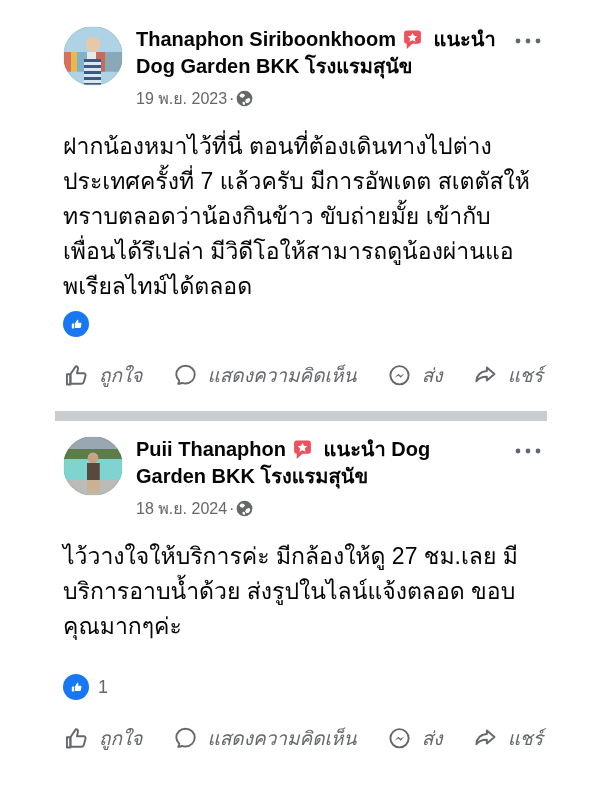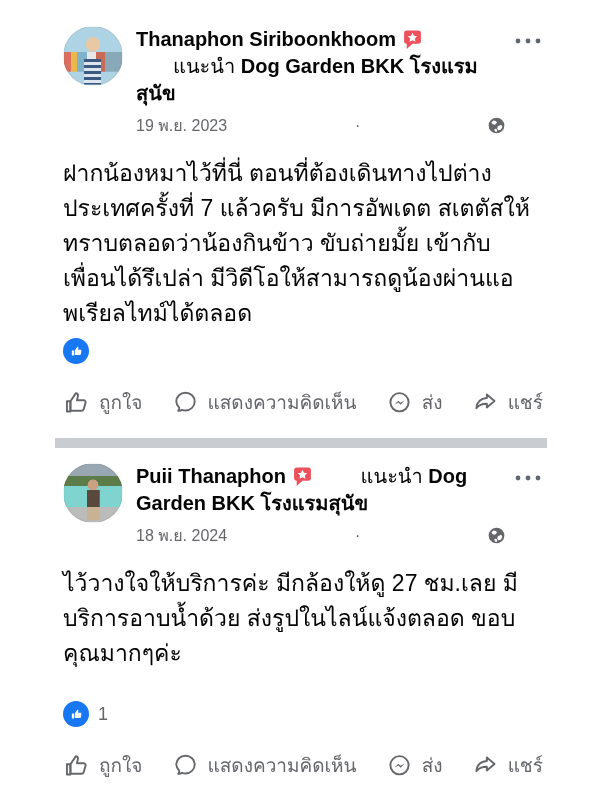--- a/index.html
+++ b/index.html
@@ -27,33 +27,33 @@
       linear-gradient(180deg,#59483b 0 55%,#c9b293 55% 100%),
       linear-gradient(180deg,#98a7b2 0 20%,#5c7d4a 20% 38%,#7fd4cf 38% 74%,#b9bcb9 74% 100%);
     background-size:100% 100%, 22% 52%, 100% 100%;
     background-position:0 0, 50% 92%, 0 0;
     background-repeat:no-repeat;
   }
   .header-text{font-size:20px;line-height:27px;max-width:372px;}
   .author{font-weight:bold;}
   .badge{display:inline-block;vertical-align:-4px;margin:0 5px 0 6px;}
   .badge svg{display:inline;}
-  .action-word{font-weight:400;margin-left:37px;}
+  .action-word{font-weight:700;}
   .page-name{font-weight:bold;}
-  .meta{display:flex;align-items:center;gap:2px;margin-top:5px;font-size:16px;color:#65676B;justify-content:space-between;}
+  .meta{display:flex;align-items:center;gap:2px;margin-top:5px;font-size:16px;color:#65676B;}
   .menu{margin-left:auto;background:none;border:none;padding:8px 0 0 8px;cursor:pointer;flex:none;}
   .post-body{font-size:23px;line-height:35px;margin-top:17px;color:#050505;}
   .reactions{display:flex;align-items:center;gap:9px;}
   .post-1 .reactions{margin-top:7px;}
   .post-2 .reactions{margin-top:30px;}
   .like-badge{width:26px;height:26px;border-radius:50%;background:#1877F2;display:flex;align-items:center;justify-content:center;box-shadow:0 0 0 2px #fff;}
   .like-count{font-size:18px;color:#65676B;}
   .actions{display:flex;justify-content:space-between;align-items:center;margin-top:17px;padding:6px 0 8px 0;}
   .action-btn{display:flex;align-items:center;gap:9px;background:none;border:none;padding:0;cursor:pointer;
-    font-family:"Liberation Sans","DejaVu Sans",sans-serif;font-size:19px;color:#65676B;}
+    font-family:"Liberation Sans","DejaVu Sans",sans-serif;font-size:19px;color:#65676B;font-style:italic;}
   .divider{height:10px;background:#C9CCD1;margin:13px -4px 15px -8px;}
   .icon{flex:none;display:inline-flex;}
 </style>
 </head>
 <body>
 
 <div class="page">
 
   <article class="post post-1">
     <header class="post-header">

